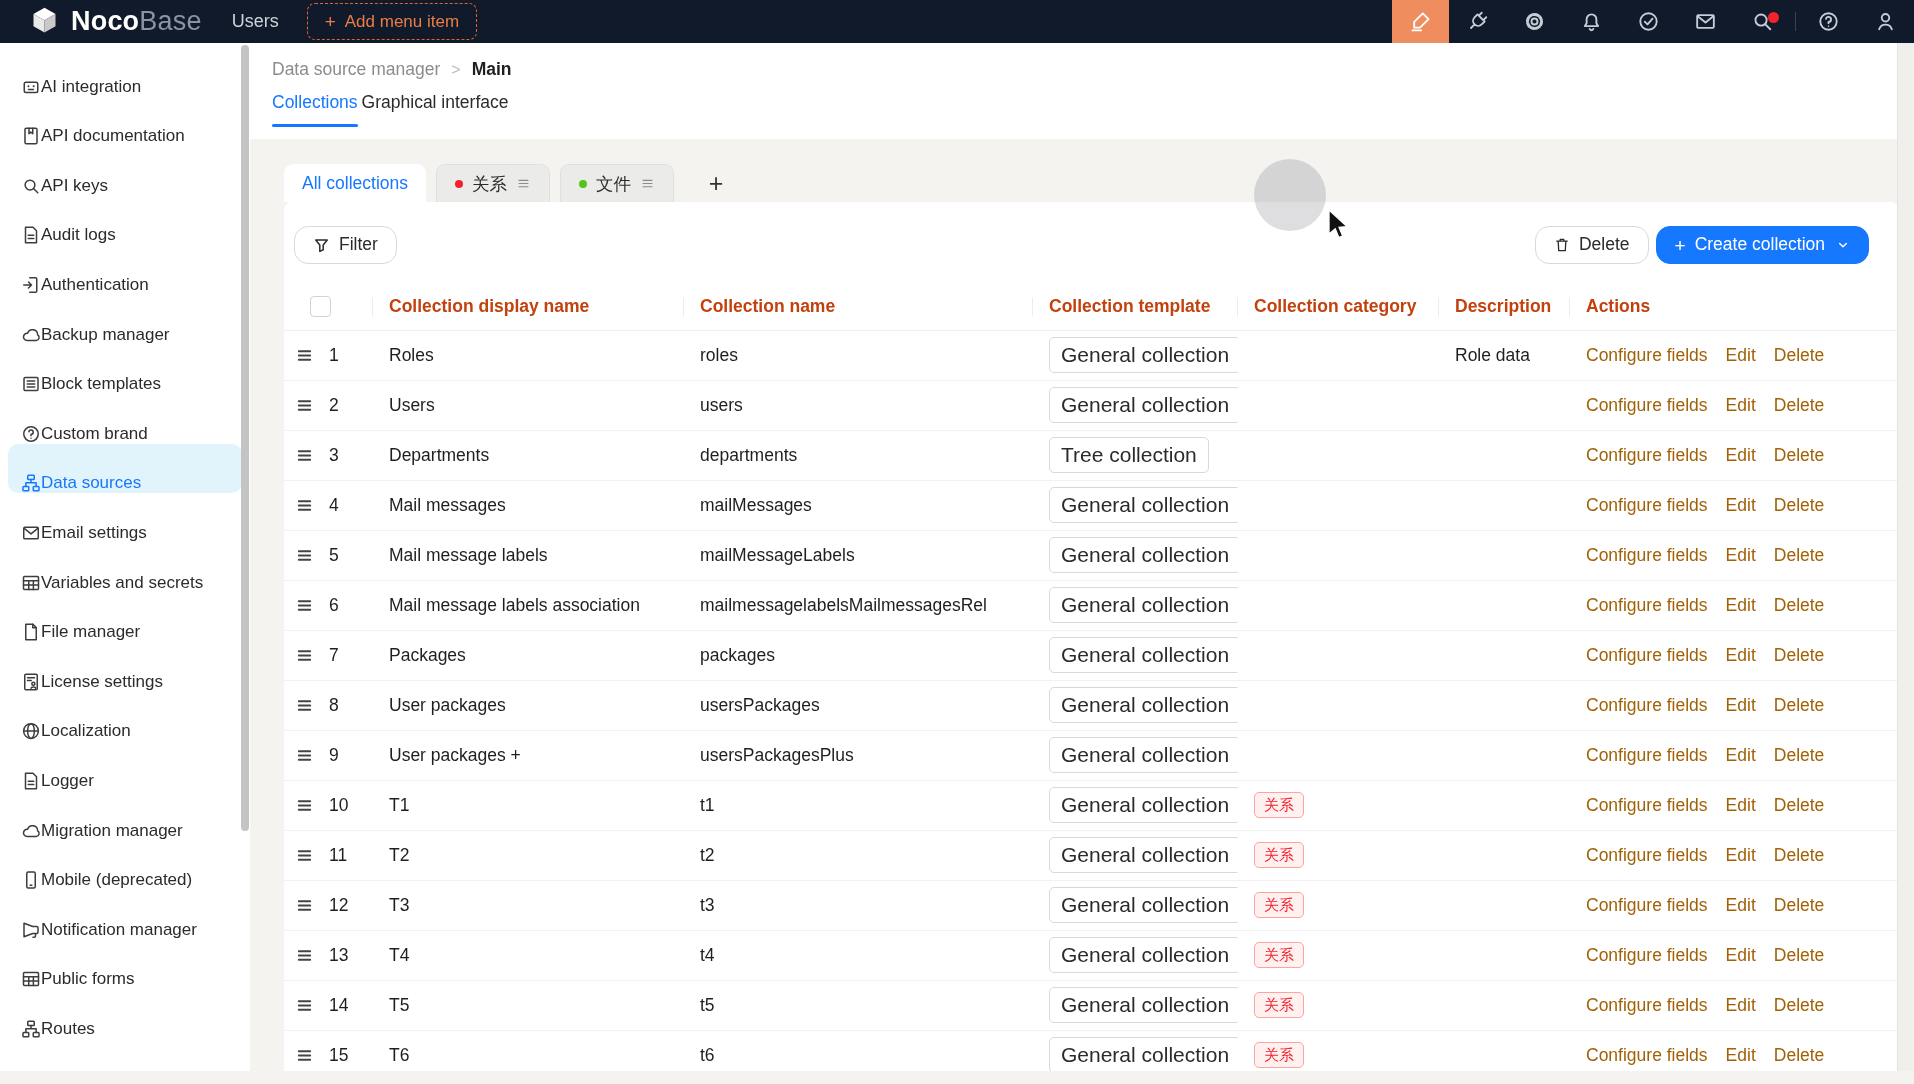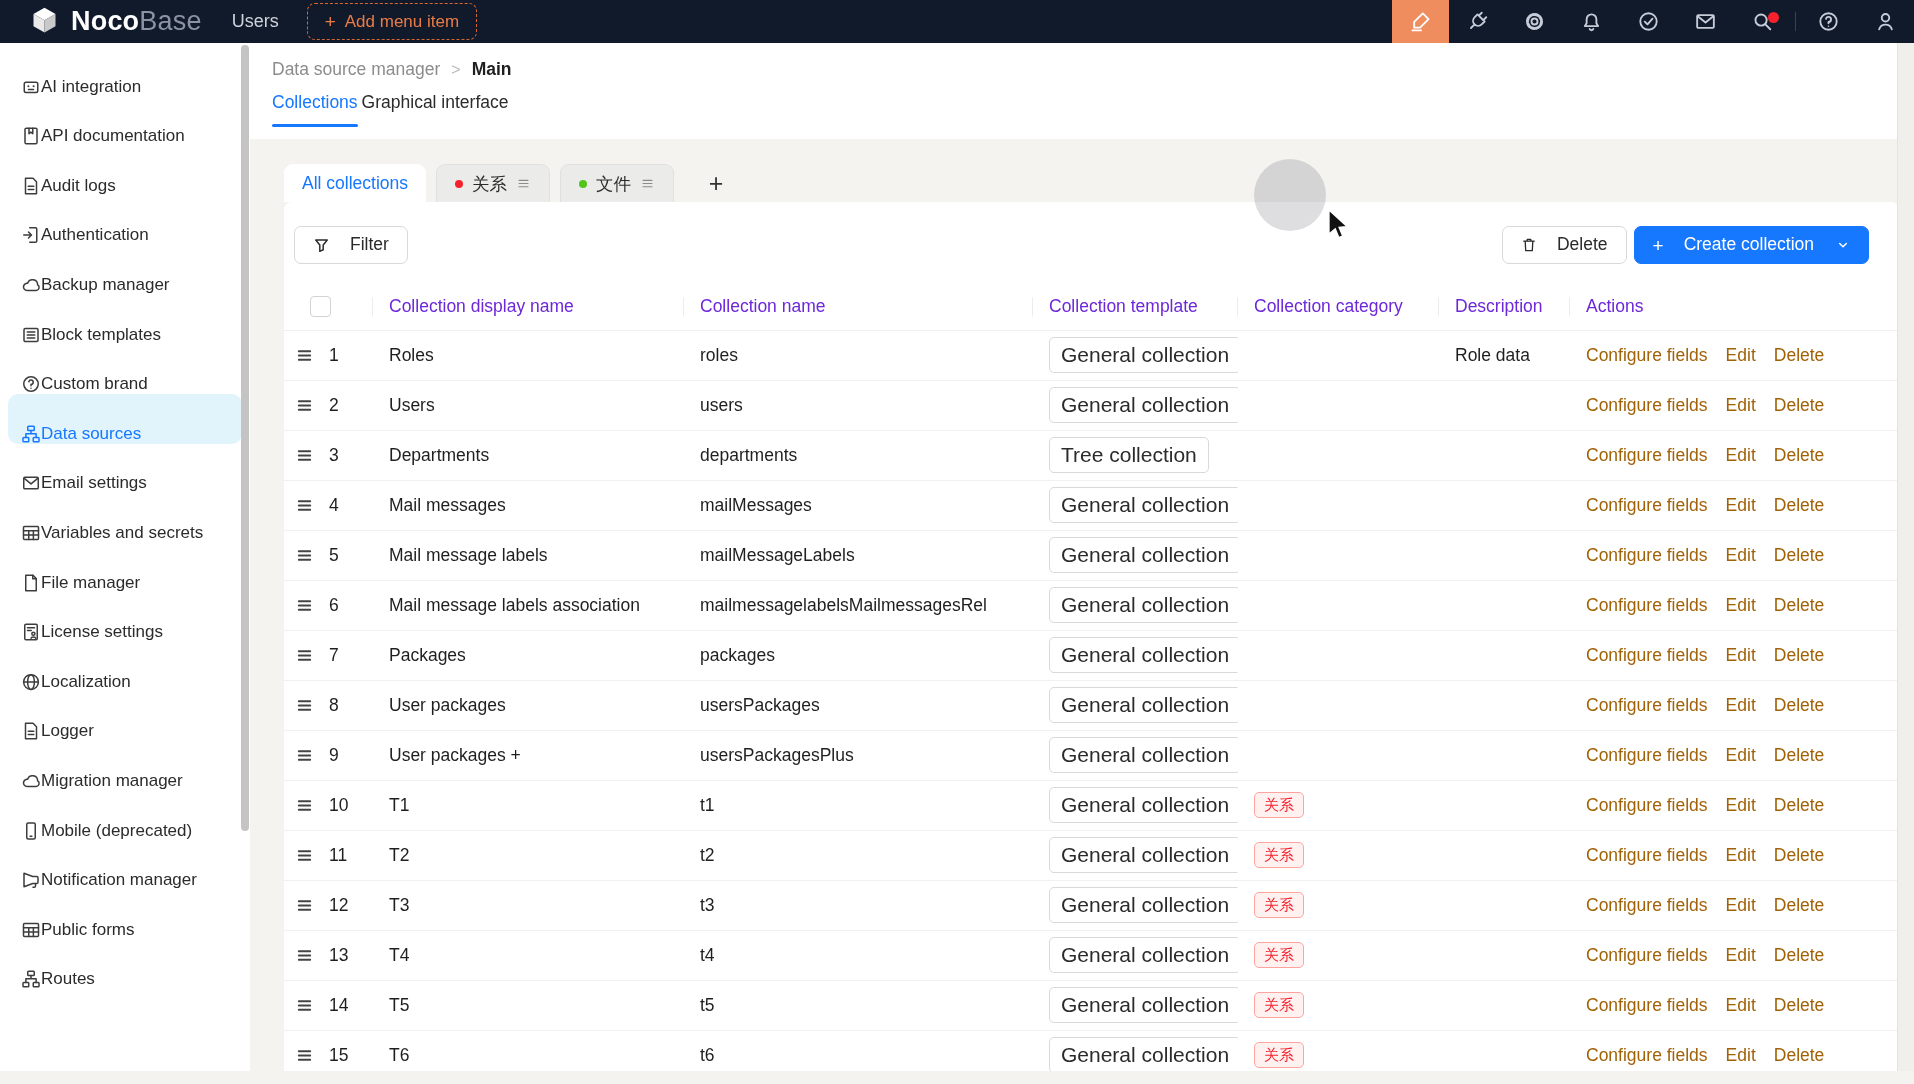--- a/index.html
+++ b/index.html
@@ -51,29 +51,29 @@
   .coll-tab.active{background:#fff;color:#1677ff}
   .coll-tab.inactive{background:#ebebe9;border:1px solid #e0e0de;border-bottom:none;margin-left:10px}
   .coll-dot{width:8px;height:8px;border-radius:50%;flex:0 0 auto}
   .coll-menu{color:#8c8c8c}
   .coll-add{margin-left:26px;width:32px;height:38px;display:flex;align-items:center;justify-content:center;
       font-size:25px;color:#333;cursor:pointer}
   
   .card{margin-left:34px;width:1615px;background:#fff;height:900px;box-sizing:border-box;border-radius:8px 8px 0 0}
   .toolbar{display:flex;justify-content:space-between;align-items:center;padding:24px 30px 20px 10px}
   .toolbar-right{display:flex;gap:7px}
-  .btn{height:38px;border-radius:7px;font-size:17.5px;display:inline-flex;align-items:center;gap:20px;
+  .btn{height:38px;border-radius:14px;font-size:17.5px;display:inline-flex;align-items:center;gap:9px;
       cursor:pointer;font-family:inherit;line-height:1}
   .btn-default{background:#fff;border:1px solid #d9d9d9;padding:0 18px;color:#2a2a2a}
   .btn-primary{background:#1677ff;border:1px solid #1677ff;padding:0 18px;color:#fff}
   .btn .chev{margin-left:2px}
   
   table{border-collapse:collapse;table-layout:fixed;width:1615px}
-  th{height:46px;font-size:17.5px;font-weight:400;text-align:left;padding:0 8px 0 16px;position:relative;
-      border-bottom:1px solid #f0f0f0;color:#6d28d9;box-sizing:border-box}
+  th{height:46px;font-size:17.5px;font-weight:700;text-align:left;padding:0 8px 0 16px;position:relative;
+      border-bottom:1px solid #f0f0f0;color:#c2410c;box-sizing:border-box}
   th.sep::after{content:"";position:absolute;right:0;top:50%;transform:translateY(-50%);width:1px;height:19px;background:#ececec}
   td{height:50px;font-size:17.5px;padding:0 8px 0 16px;border-bottom:1px solid #f1f1f1;color:#1f1f1f;
       box-sizing:border-box;white-space:nowrap;overflow:hidden}
   .checkbox{width:19px;height:19px;border:1.5px solid #d2d2d2;border-radius:4px;background:#fff;margin-left:10px;cursor:pointer}
   .cell-first{display:flex;align-items:center;gap:15px}
   .drag{color:#444;cursor:grab;flex:0 0 auto;margin-left:-5px}
   .rownum{font-size:17.5px}
   .tag{display:inline-block;padding:4px 11px;border:1px solid #d9d9d9;border-radius:5px;font-size:21px;
       background:#fff;color:#2b2b2b;line-height:1.25}
   .tag-red{display:inline-block;padding:3px 9px;border:1px solid #ffa39e;border-radius:5px;font-size:15px;
@@ -204,20 +204,29 @@
             <svg class="ic" width="20" height="20" viewBox="0 0 16 16" fill="none" stroke="currentColor" stroke-width="1.2" stroke-linecap="round" stroke-linejoin="round">
               <rect x="3.2" y="1.8" width="9.6" height="12.4" rx="1"></rect>
               <path d="M9.4 1.8v4.4L7.9 4.9 6.4 6.2V1.8"></path>
             </svg>
           </span>
           <span>API documentation</span>
         </div>
         <div class="side-item">
           <span>
             <svg class="ic" width="20" height="20" viewBox="0 0 16 16" fill="none" stroke="currentColor" stroke-width="1.2" stroke-linecap="round" stroke-linejoin="round">
+              <circle cx="7.2" cy="7.2" r="3.9"></circle>
+              <path d="m10.2 10.2 3.2 3.2"></path>
+            </svg>
+          </span>
+          <span>API keys</span>
+        </div>
+        <div class="side-item">
+          <span>
+            <svg class="ic" width="20" height="20" viewBox="0 0 16 16" fill="none" stroke="currentColor" stroke-width="1.2" stroke-linecap="round" stroke-linejoin="round">
               <path d="M3.6 1.8h6l2.8 2.8v9.6H3.6z"></path>
               <path d="M5.8 8.2h4.4M5.8 10.8h4.4"></path>
             </svg>
           </span>
           <span>Audit logs</span>
         </div>
         <div class="side-item">
           <span>
             <svg class="ic" width="20" height="20" viewBox="0 0 16 16" fill="none" stroke="currentColor" stroke-width="1.2" stroke-linecap="round" stroke-linejoin="round">
               <path d="M7 2.2h4.6a1 1 0 0 1 1 1v9.6a1 1 0 0 1-1 1H7"></path>

